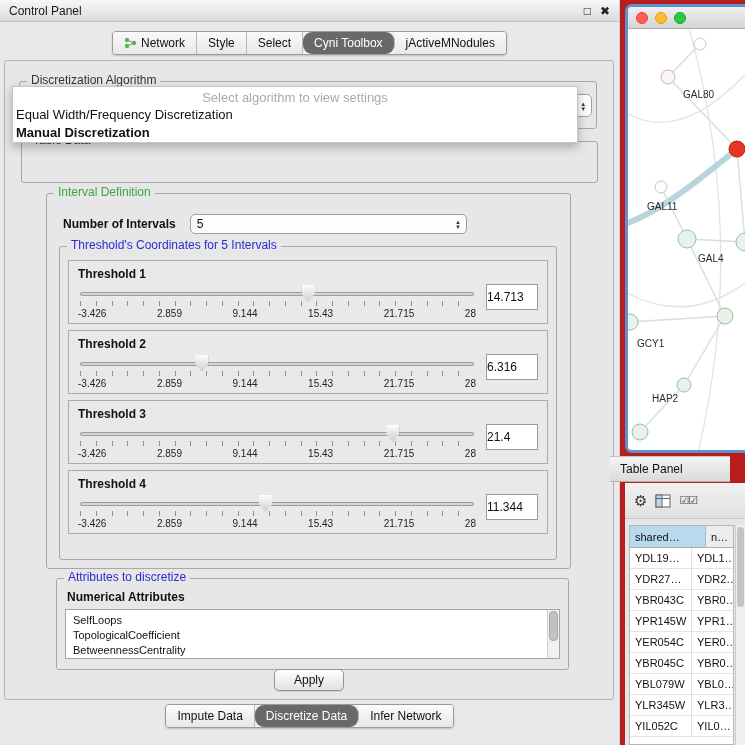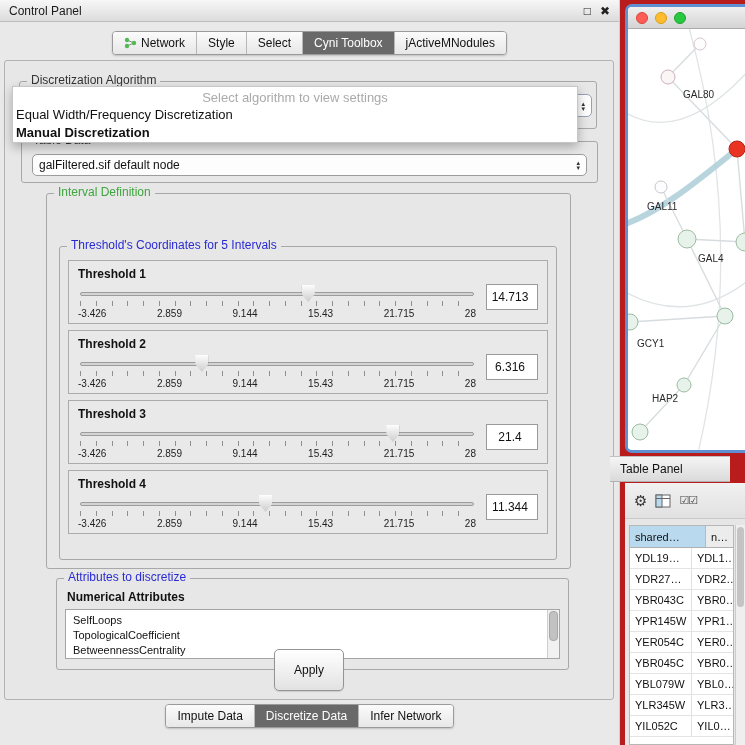--- a/index.html
+++ b/index.html
@@ -11,21 +11,21 @@
   .cp-titlebar { position:absolute; top:0; left:0; right:0; height:22px; background:linear-gradient(#f7f7f7,#dcdcdc); border-bottom:1px solid #bdbdbd; display:flex; align-items:center; padding:0 9px; }
   .cp-title { flex:1; font-size:12px; color:#1a1a1a; }
   .win-btn { margin-left:9px; font-size:12px; color:#222; cursor:default; }
 
   .top-tabs, .bottom-tabs { position:absolute; left:0; width:100%; display:flex; justify-content:center; }
   .top-tabs { top:31px; }
   .bottom-tabs { top:704px; }
   .tabstrip { display:flex; border:1px solid #9a9a9a; border-radius:4px; overflow:hidden; background:#f2f2f2; box-shadow:0 1px 2px rgba(0,0,0,.18); }
   .tab { padding:4px 11px; font-size:12px; display:flex; align-items:center; gap:4px; border-right:1px solid #b7b7b7; background:linear-gradient(#fbfbfb,#e7e7e7); white-space:nowrap; cursor:default; }
   .tab:last-child { border-right:none; }
-  .tab.selected { background:var(--c-tab-selected,#696969); color:#fff; }
+  .tab.selected { background:var(--c-tab-selected,#696969); color:#fff;border-radius:9px; }
 
   .cp-main { position:absolute; left:4px; top:60px; width:610px; height:640px; border:1px solid #b3b3b3; border-radius:3px; background:#e7e7e7; }
 
   .group { position:absolute; border:1px solid #a8a8a8; border-radius:3px; }
   .legend { position:absolute; top:-9px; left:7px; background:#e7e7e7; padding:0 4px; font-size:12px; color:#333; white-space:nowrap; }
   .legend.green { color:var(--c-accent-green,#3fa53f); }
   .legend.blue { color:var(--c-accent-blue,#2a2ad4); }
 
   .combo { background:#fdfdfd; border:1px solid #9c9c9c; border-radius:5px; display:flex; align-items:center; padding:0 6px; font-size:12px; height:22px; }
   .combo .val { flex:1; overflow:hidden; white-space:nowrap; }
@@ -53,31 +53,31 @@
   .t-row { display:flex; align-items:flex-start; gap:10px; margin-top:3px; }
   .slider-area { position:relative; flex:1; height:40px; }
   .track { position:absolute; left:2px; right:2px; top:8px; height:4px; background:#d4d4d4; border:1px solid #9c9c9c; border-radius:2px; }
   .thumb { position:absolute; top:1px; width:13px; height:17px; margin-left:-6px;
            background:linear-gradient(#fdfdfd,#cccccc);
            clip-path:polygon(0 0,100% 0,100% 55%,50% 100%,0 55%);
            filter:drop-shadow(0 0 1px #666); }
   .ticks { position:absolute; left:2px; right:2px; top:17px; height:5px;
            background:repeating-linear-gradient(to right,#8f8f8f 0,#8f8f8f 1px,transparent 1px,transparent 4%); }
   .scale { position:absolute; left:0; right:0; top:24px; display:flex; justify-content:space-between; font-size:10px; color:#222; }
-  .t-value { width:52px; height:26px; background:#fff; border:1px solid #9a9a9a; text-align:center; padding:5px 4px 0 0; font-size:12px; }
+  .t-value { width:52px; height:26px; background:#fff; border:1px solid #9a9a9a; text-align:left; padding:5px 4px 0 0; font-size:12px; }
 
   .attributes-group { left:51px; top:517px; width:513px; height:92px; }
   .num-attr-label { font-weight:bold; font-size:12px; margin:11px 0 5px 10px; color:#111; }
   .listbox { position:relative; margin:0 8px; height:50px; background:#fff; border:1px solid #a5a5a5; overflow:hidden; font-size:11px; padding:3px 18px 0 7px; line-height:15px; }
   .attr-item { white-space:nowrap; }
   .list-scrollbar { position:absolute; right:0; top:0; bottom:0; width:12px; background:#f1f1f1; border-left:1px solid #cfcfcf; }
   .list-thumb { position:absolute; left:1px; top:1px; width:9px; height:30px; background:#c2c2c2; border:1px solid #a8a8a8; border-radius:4px; }
 
   .apply-row { position:absolute; bottom:8px; left:0; width:100%; text-align:center; }
-  .apply-btn { display:inline-block; padding:13px 19px; font-size:12px; border:1px solid #949494; border-radius:5px; background:linear-gradient(#ffffff,#e2e2e2); box-shadow:0 1px 1px rgba(0,0,0,.12); cursor:default;text-align:right; }
+  .apply-btn { display:inline-block; padding:3px 19px; font-size:12px; border:1px solid #949494; border-radius:5px; background:linear-gradient(#ffffff,#e2e2e2); box-shadow:0 1px 1px rgba(0,0,0,.12); cursor:default;text-align:right; }
 
   
   .network-window { position:absolute; left:625px; top:4px; width:130px; height:449px; border:3px solid var(--c-frame-blue,#5e90d2); border-radius:7px; background:#fff; overflow:hidden; }
   .nw-titlebar { height:22px; background:linear-gradient(#f0f0f0,#d4d4d4); border-bottom:1px solid #ababab; display:flex; align-items:center; gap:7px; padding:0 8px; }
   .light { width:12px; height:12px; border-radius:50%; }
   .light.red    { background:#ff5e57; border:1px solid #dd433c; }
   .light.yellow { background:#febc2e; border:1px solid #d89f17; }
   .light.green  { background:#28c841; border:1px solid #1da32f; }
   .nw-canvas { position:relative; width:100%; height:calc(100% - 23px); background:#fff; }
   .nw-canvas svg { position:absolute; inset:0; }
@@ -146,32 +146,35 @@
           <span class="val"></span>
           <span class="stepper">
               <span>▴</span>
               <span>▾</span>
             </span>
         </div>
       </div>
 
       <div class="group table-data-group">
         <span class="legend">Table Data</span>
-        <div class="combo table-data-combo">
-          <span class="val">galFiltered.sif default node</span>
-          <span class="stepper">
-              <span>▴</span>
-              <span>▾</span>
-            </span>
-        </div>
       </div>
 
       <div class="group interval-group">
         <span class="legend green">Interval Definition</span>
 
+        <div class="num-row">
+          <span class="num-label">Number of Intervals</span>
+          <div class="combo num-combo">
+            <span class="val">5</span>
+            <span class="stepper">
+                <span>▴</span>
+                <span>▾</span>
+              </span>
+          </div>
+        </div>
 
         <div class="thresh-group">
           <span class="legend blue">Threshold's Coordinates for 5 Intervals</span>
           <div>
               <div class="threshold-panel">
     <div class="t-label">Threshold 1</div>
     <div class="t-row">
       <div class="slider-area">
         <div class="track"></div>
         <div class="thumb" style="left: 57.7197%;"></div>

